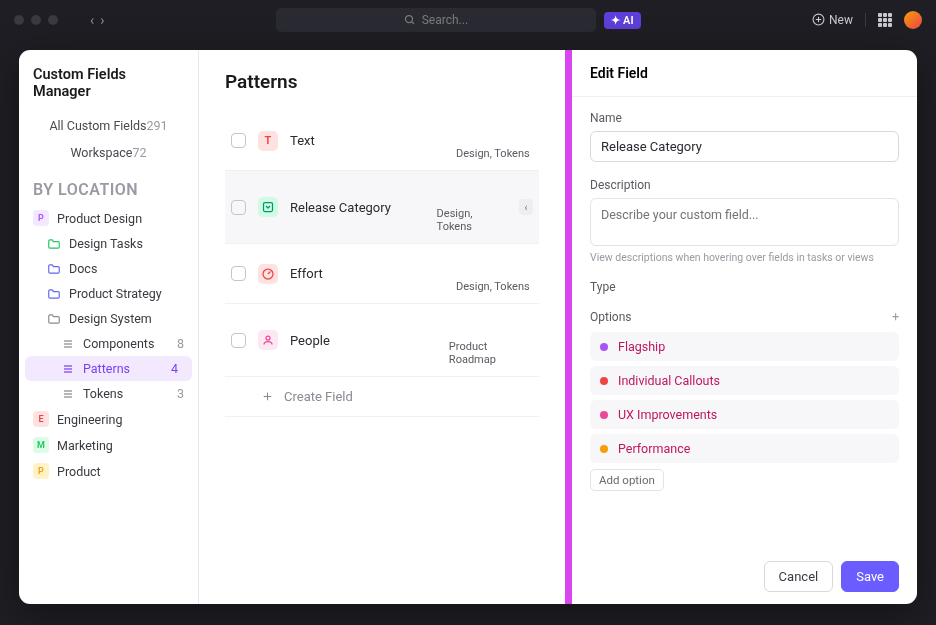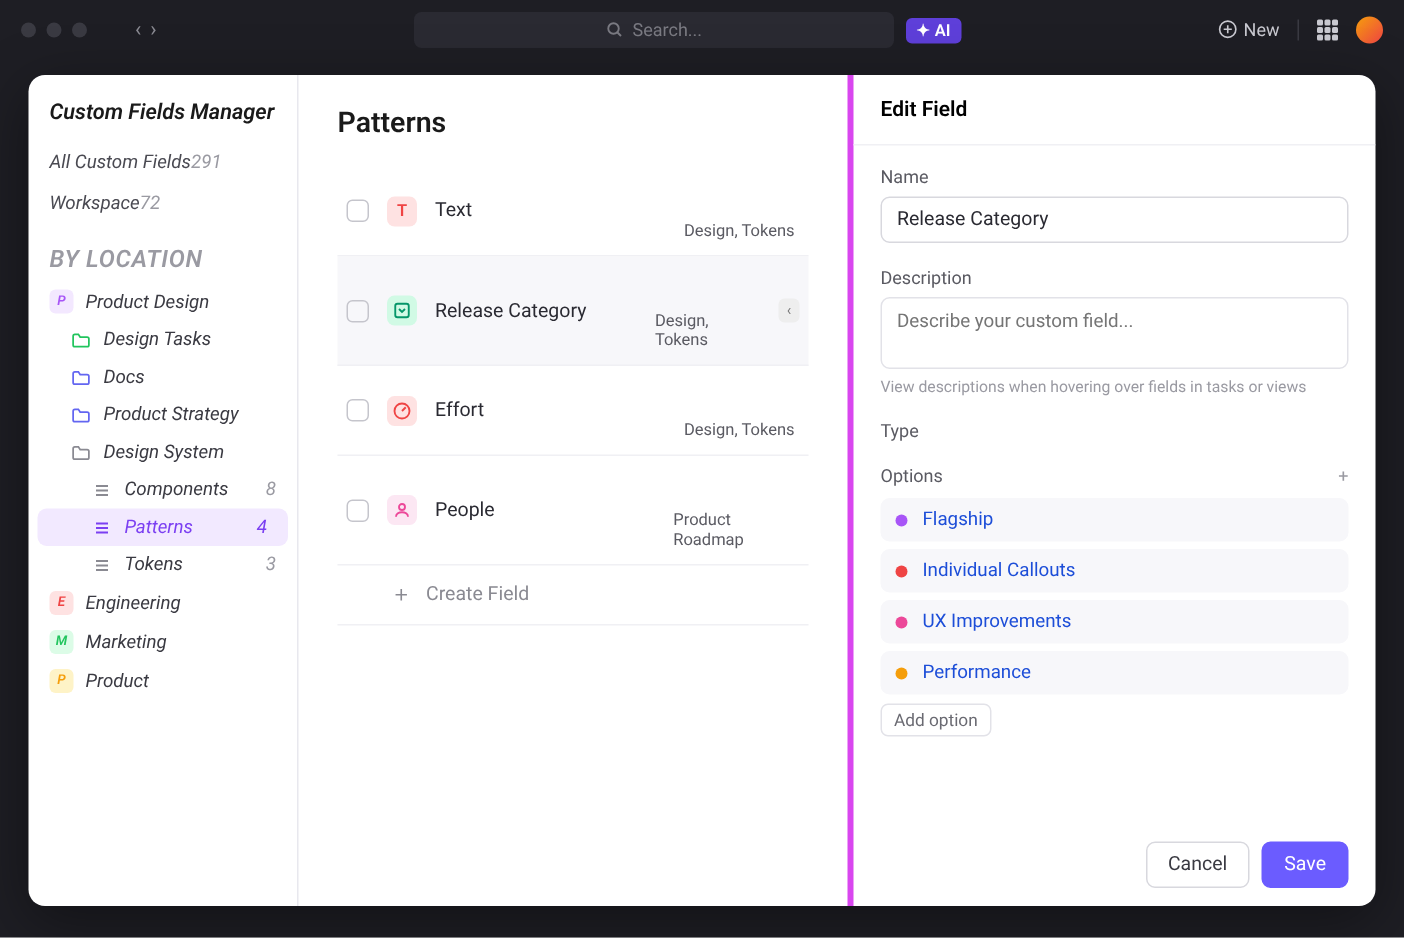--- a/index.html
+++ b/index.html
@@ -15,23 +15,23 @@
   .ai-chip { background: #5e3fd9; color: #fff; font-size: 11px; font-weight: 600; padding: 2px 7px; border-radius: 4px; display: flex; align-items: center; gap: 3px; }
   .top-right { display: flex; align-items: center; gap: 12px; color: #c9c9d0; font-size: 12px; }
   .new-btn { display: flex; align-items: flex-start; gap: 4px; cursor: pointer; }
   .grid-icon { width: 14px; height: 14px; display: grid; grid-template-columns: 1fr 1fr 1fr; grid-template-rows: 1fr 1fr 1fr; gap: 1.5px; }
   .grid-icon span { background: #c9c9d0; border-radius: 1px; }
   .avatar { width: 18px; height: 18px; border-radius: 50%; background: linear-gradient(135deg,#f59e0b,#ef4444); }
   .vsep { width: 1px; height: 14px; background: #3a3a42; }
   
   .modal { position: absolute; left: 19px; top: 50px; width: 898px; height: 554px; background: #fff; border-radius: 11px; box-shadow: 0 10px 40px rgba(0,0,0,.4); display: flex; overflow: hidden; }
   
-  .sidebar { width: 180px; border-right: 1px solid #e8e8ee; padding: 16px 0; font-style: italic; }
+  .sidebar { width: 180px; border-right: 1px solid #e8e8ee; padding: 16px 0; }
   .sb-title { font-size: 14.5px; font-weight: 600; color: #1a1a1a; padding: 0 14px 12px; }
-  .sb-row { display: flex; justify-content: flex-start; align-items: center; padding: 6px 14px; font-size: 12.5px; color: #4a4a52; cursor: pointer; }
+  .sb-row { display: flex; justify-content: center; align-items: center; padding: 6px 14px; font-size: 12.5px; color: #4a4a52; cursor: pointer; }
   .sb-row .cnt { color: #9a9aa2; }
   .sb-section { font-size: 16px; font-weight: 600; letter-spacing: .5px; color: #9a9aa2; padding: 14px 14px 6px; }
   .sb-item { display: flex; align-items: center; padding: 5px 10px 5px 14px; font-size: 12.5px; color: #3a3a42; cursor: pointer; gap: 8px; }
   .sb-item.nested { padding-left: 28px; }
   .sb-item.nested2 { padding-left: 42px; }
   .sb-item.active { background: #f2e9ff; border-radius: 6px; margin: 0 6px; padding-left: 36px; color: #7b3ff2; }
   .sb-item .cnt { margin-left: auto; color: #9a9aa2; padding-right: 4px; }
   .sb-badge { width: 16px; height: 16px; border-radius: 4px; font-size: 9px; font-weight: 600; display: flex; align-items: center; justify-content: center; flex-shrink: 0; }
   .sb-icn { width: 14px; height: 14px; flex-shrink: 0; display: flex; align-items: center; justify-content: center; }
   
@@ -39,32 +39,32 @@
   .main h1 { font-size: 19px; font-weight: 600; color: #1a1a1a; margin-bottom: 18px; }
   .list-row { display: flex; align-items: center; padding: 10px 6px; border-bottom: 1px solid #f0f0f4; gap: 12px; font-size: 13px; color: #2a2a32; }
   .list-row.selected { background: #f7f7fa; }
   .chk { width: 15px; height: 15px; border: 1.5px solid #c5c5cc; border-radius: 4px; flex-shrink: 0; }
   .fld-icn { width: 20px; height: 20px; border-radius: 5px; display: flex; align-items: center; justify-content: center; font-size: 11px; font-weight: 600; flex-shrink: 0; }
   .fld-name { width: 154px; }
   .fld-loc { color: #5a5a62; font-size: 11px; margin-top: 26px; }
   .chev-pill { margin-left: 6px; background: #eee; border-radius: 4px; width: 16px; height: 16px; display:flex; align-items:center; justify-content:center; font-size:10px; color:#777; }
   .create-row { display: flex; align-items: center; gap: 10px; padding: 12px 0 12px 36px; color: #8a8a92; font-size: 13px; cursor: pointer; border-bottom: 1px solid #f0f0f4; }
   
-  .panel { width: 352px; border-left: 4px solid #d946ef; display: flex; flex-direction: column; }
+  .panel { width: 352px; border-left: 7px solid #d946ef; display: flex; flex-direction: column; }
   .panel-head { font-size: 14px; font-weight: 600; padding: 15px 18px; border-bottom: 1px solid #f0f0f4; }
   .panel-body { padding: 14px 18px; flex: 1; overflow-y: auto; }
   .field-label { font-size: 12px; color: #5a5a62; margin-bottom: 6px; display: block; }
   .text-input { width: 100%; border: 1px solid #d8d8de; border-radius: 6px; padding: 7px 10px; font-size: 13px; color: #2a2a32; }
   .textarea { width: 100%; height: 48px; border: 1px solid #e2e2e8; border-radius: 6px; padding: 8px 10px; font-size: 12.5px; color: #9a9aa2; resize: none; }
   .hint { font-size: 10.5px; color: #9a9aa2; margin-top: 1px; }
   .group { margin-bottom: 16px; }
   .type-select { width: 100%; border: 1px solid #e2e2e8; border-radius: 6px; padding: 7px 10px; font-size: 13px; color: #2a2a32; display: flex; align-items: center; gap: 8px; cursor: pointer; }
   .type-select .chev { margin-left: auto; color: #9a9aa2; font-size: 12px; }
   .opt-head { display: flex; justify-content: space-between; align-items: center; font-size: 12px; color: #5a5a62; margin-bottom: 8px; }
-  .opt-row { display: flex; align-items: center; gap: 10px; background: #f7f7fa; border-radius: 6px; padding: 7px 10px; font-size: 12.5px; color: #1d4ed8; margin-bottom: 5px; }
+  .opt-row { display: flex; align-items: center; gap: 10px; background: #f7f7fa; border-radius: 6px; padding: 7px 10px; font-size: 12.5px; color: #be185d; margin-bottom: 5px; }
   .dot { width: 8px; height: 8px; border-radius: 50%; flex-shrink: 0; }
   .add-opt { font-size: 11.5px; color: #6a6a72; border: 1px solid #e2e2e8; border-radius: 5px; padding: 3px 8px; display: inline-block; cursor: pointer; margin-top: 1px; }
   .panel-foot { padding: 12px 18px; display: flex; justify-content: flex-end; gap: 8px; }
   .btn { font-size: 13px; padding: 7px 14px; border-radius: 6px; cursor: pointer; border: 1px solid #d8d8de; background: #fff; color: #3a3a42; }
   .btn.primary { background: #6b5cff; border-color: #6b5cff; color: #fff; }
   
   svg { display: block; }
 </style>
 </head>
 <body>

